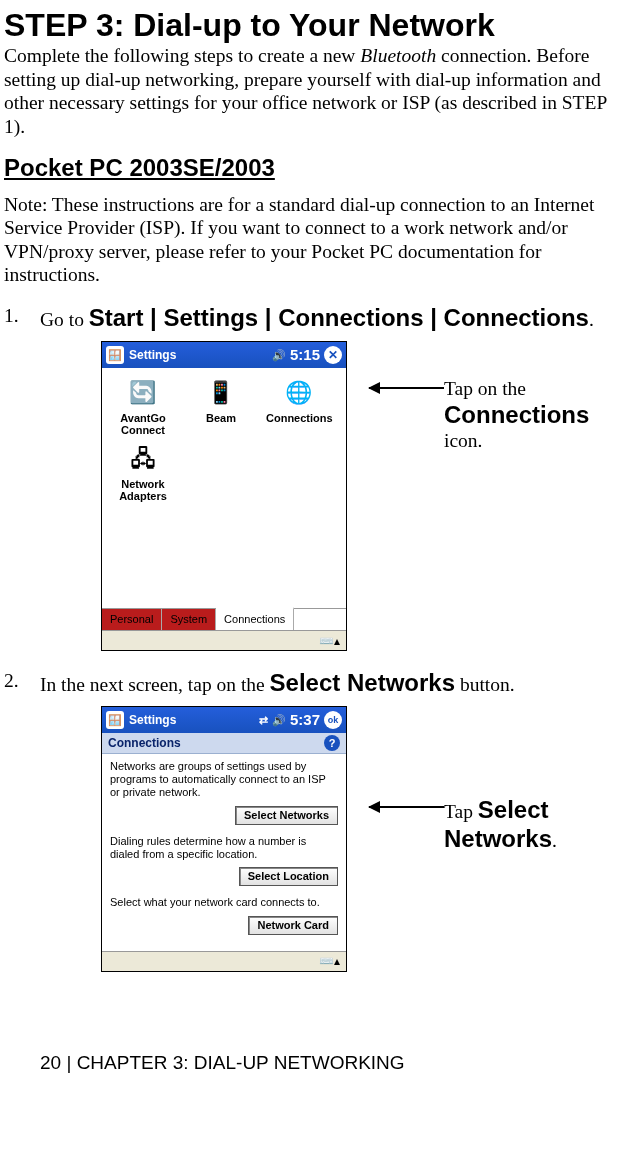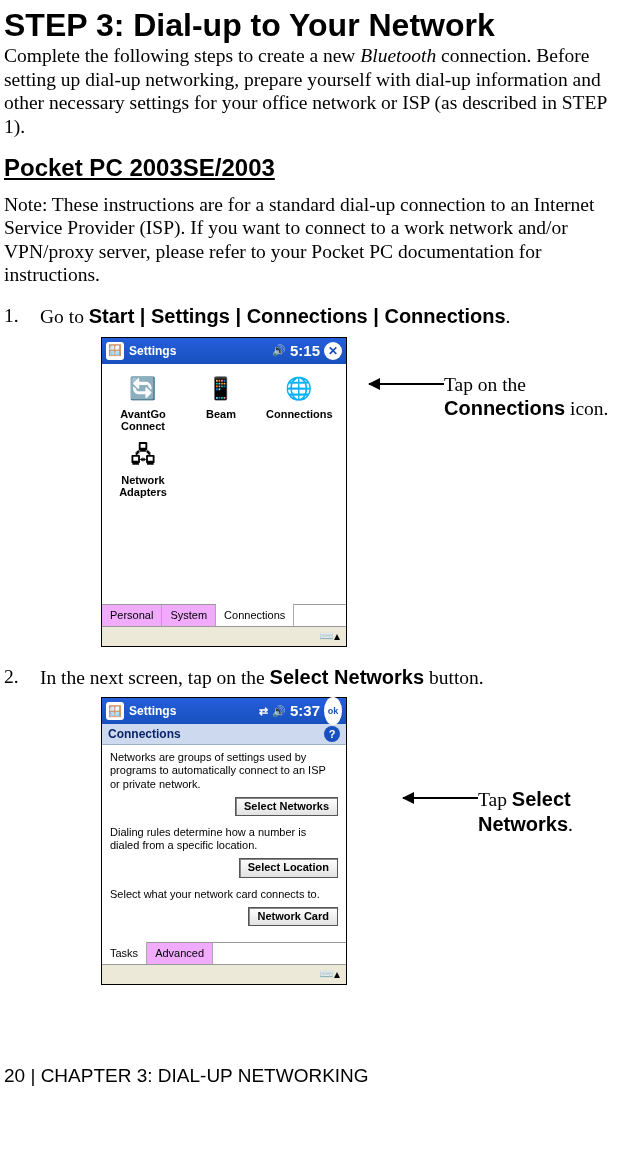--- a/index.html
+++ b/index.html
@@ -38,21 +38,21 @@
     display: flex;
     margin-bottom: 6px;
     font-family: "Times New Roman", Times, serif;
   }
   .numitem .num {
     width: 36px;
     flex-shrink: 0;
     font-family: "Times New Roman", Times, serif;
   }
   .numitem .txt { flex: 1; }
-  .sbold { font-family: Arial, Helvetica, sans-serif; font-weight: bold; font-size: 20px; }
+  .sbold { font-family: Arial, Helvetica, sans-serif; font-weight: bold; font-size: 24px; }
 
   .fig-row {
     display: flex;
     align-items: flex-start;
     margin: 8px 0 18px 0;
   }
   .fig-row .sshot-wrap {
     width: 440px;
     display: flex;
     justify-content: center;
@@ -115,21 +115,21 @@
     border-radius: 50%;
     background: #fff;
     color: #1851be;
     margin-left: 4px;
     display: inline-flex;
     align-items: center; justify-content: center;
     font-weight: bold;
     font-size: 12px;
   }
   .ppc-title .ok {
-    width: 18px; height: 28px;
+    width: 18px; height: 18px;
     border-radius: 50%;
     background: #fff;
     color: #1851be;
     margin-left: 4px;
     display: inline-flex;
     align-items: center; justify-content: center;
     font-weight: bold;
     font-size: 9px;
   }
   .ppc-body {
@@ -156,21 +156,21 @@
   }
   .ppc-tabs {
     display: flex;
     border-top: 1px solid #999;
     background: #fff;
     font-size: 11px;
   }
   .ppc-tabs .tab {
     padding: 4px 8px;
     border-right: 1px solid #aaa;
-    background: #f0abfc;
+    background: #b91c1c;
   }
   .ppc-tabs .tab.active {
     background: #fff;
     border-top: 2px solid #fff;
     margin-top: -2px;
   }
   .ppc-kbd {
     height: 20px;
     border-top: 1px solid #999;
     background: #ece9d8;
@@ -203,20 +203,21 @@
     font-size: 11px;
     box-shadow: 1px 1px 0 #888 inset;
   }
   .btn-row { text-align: right; margin: 2px 0 10px 0; }
 
   .footer {
     position: static;
     margin-top: 80px;
     font-family: Arial, Helvetica, sans-serif;
     font-size: 19px;
+    margin-left: 36px;
   }
 </style>
 </head>
 <body>
 
 <h1 class="step-title">STEP 3: Dial-up to Your Network</h1>
 <p class="intro">
   <span>Complete the following steps to create a new </span><span class="italic">Bluetooth</span><span> connection. Before setting up dial-up networking, prepare yourself with dial-up information and other necessary settings for your office network or ISP (as described in STEP 1).</span>
 </p>
 
@@ -301,28 +302,24 @@
         <span class="help">?</span>
       </div>
       <div class="conn-body">
         <p>Networks are groups of settings used by programs to automatically connect to an ISP or private network.</p>
         <div class="btn-row"><span class="ppc-btn">Select Networks</span></div>
         <p>Dialing rules determine how a number is dialed from a specific location.</p>
         <div class="btn-row"><span class="ppc-btn">Select Location</span></div>
         <p>Select what your network card connects to.</p>
         <div class="btn-row"><span class="ppc-btn">Network Card</span></div>
       </div>
-      <div class="ppc-tabs">
-        <div class="tab active">Tasks</div>
-        <div class="tab">Advanced</div>
-      </div>
       <div class="ppc-kbd">
           <span>⌨️▴</span>
         </div>
     </div>
   </div>
-  <div class="callout" style="padding-top:90px;margin-left:34px;">
+  <div class="callout" style="padding-top:90px;">
     <div class="arrow" style="top:100px;"></div>
     <span>Tap </span><span class="sbold">Select Networks</span><span>.</span>
   </div>
 </div>
 
 <div class="footer">20 | CHAPTER 3: DIAL-UP NETWORKING</div>
 
 </body></html>

